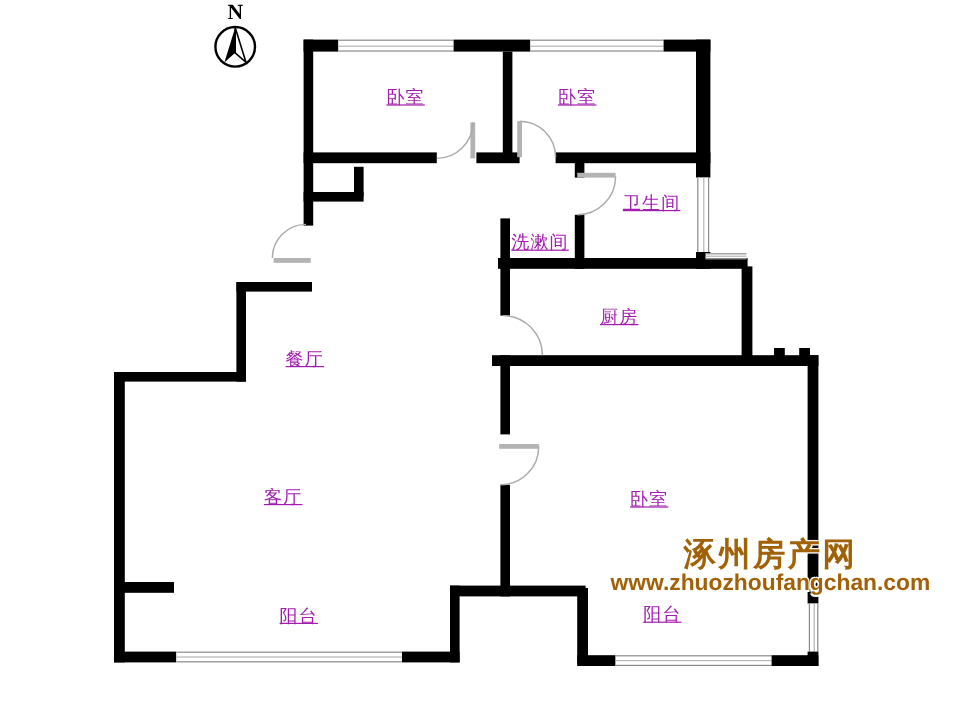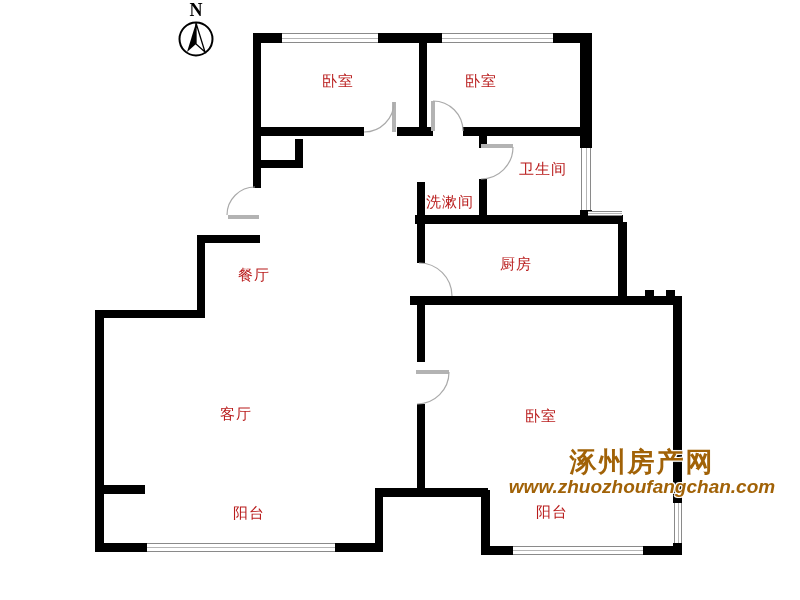--- a/index.html
+++ b/index.html
@@ -8,29 +8,29 @@
     font-family:"Liberation Sans", sans-serif;
   }
   .wall{position:absolute;background:#000;}
   .win-h{position:absolute;background:#fff;border-top:1.5px solid #8a8a8a;border-bottom:1.5px solid #8a8a8a;
          background-image:linear-gradient(#b5b5b5,#b5b5b5);background-size:100% 1px;
          background-position:center;background-repeat:no-repeat;box-sizing:border-box;}
   .win-v{position:absolute;background:#fff;border-left:1.5px solid #8a8a8a;border-right:1.5px solid #8a8a8a;
          background-image:linear-gradient(90deg,#b5b5b5,#b5b5b5);background-size:1px 100%;
          background-position:center;background-repeat:no-repeat;box-sizing:border-box;}
   .leaf{position:absolute;background:#b3b3b3;}
-  .room-label{position:absolute;font-size:15px;color:#b91c1c;white-space:nowrap;letter-spacing:1px;}
+  .room-label{position:absolute;font-size:15px;color:#a21caf;white-space:nowrap;letter-spacing:1px;text-decoration:underline;}
   #arc-layer,#compass{position:absolute;}
   #watermark{
     position:absolute;left:486px;top:448px;width:312px;text-align:center;z-index:20;
     color:#a16207;font-weight:bold;line-height:1.05;
     text-shadow:-1px -1px 0 #fff,1px -1px 0 #fff,-1px 1px 0 #fff,1px 1px 0 #fff,0 0 2px #fff;
   }
   #watermark .wm-name{font-size:27px;letter-spacing:2px;}
-  #watermark .wm-url{font-size:19px;letter-spacing:0px;margin-top:1px;font-style:italic;}
+  #watermark .wm-url{font-size:19px;letter-spacing:0px;margin-top:1px;}
 </style>
 </head>
 <body>
 
 <div id="canvas">
 
   <svg id="compass" style="left:170px;top:0px;" width="56" height="64" viewBox="0 0 56 64">
     <text x="26" y="16" text-anchor="middle" font-size="18" font-weight="bold" font-family="Liberation Serif, serif" fill="#000">N</text>
     <circle cx="26" cy="39" r="16.5" fill="#fff" stroke="#000" stroke-width="2"></circle>
     <polygon points="26,23 17,52 26,44" fill="#000"></polygon>
@@ -109,21 +109,21 @@
     <path d="M 513,147 A 32 32 0 0 1 481,179"></path>
     <path d="M 419,263 A 33 33 0 0 1 452,296"></path>
     <path d="M 449,372 A 32 32 0 0 1 417,404"></path>
   </svg>
 
   <span class="room-label" style="left:322px;top:72px;">卧室</span>
   <span class="room-label" style="left:465px;top:72px;">卧室</span>
   <span class="room-label" style="left:519px;top:160px;">卫生间</span>
   <span class="room-label" style="left:426px;top:193px;">洗漱间</span>
   <span class="room-label" style="left:500px;top:255px;">厨房</span>
-  <span class="room-label" style="left:238px;top:266px;">餐厅</span>
+  <span class="room-label" style="left:238px;top:290px;">餐厅</span>
   <span class="room-label" style="left:220px;top:405px;">客厅</span>
   <span class="room-label" style="left:233px;top:504px;">阳台</span>
   <span class="room-label" style="left:525px;top:407px;">卧室</span>
   <span class="room-label" style="left:536px;top:503px;">阳台</span>
 
   <div id="watermark">
     <div class="wm-name">涿州房产网</div>
     <div class="wm-url">www.zhuozhoufangchan.com</div>
   </div>
 

